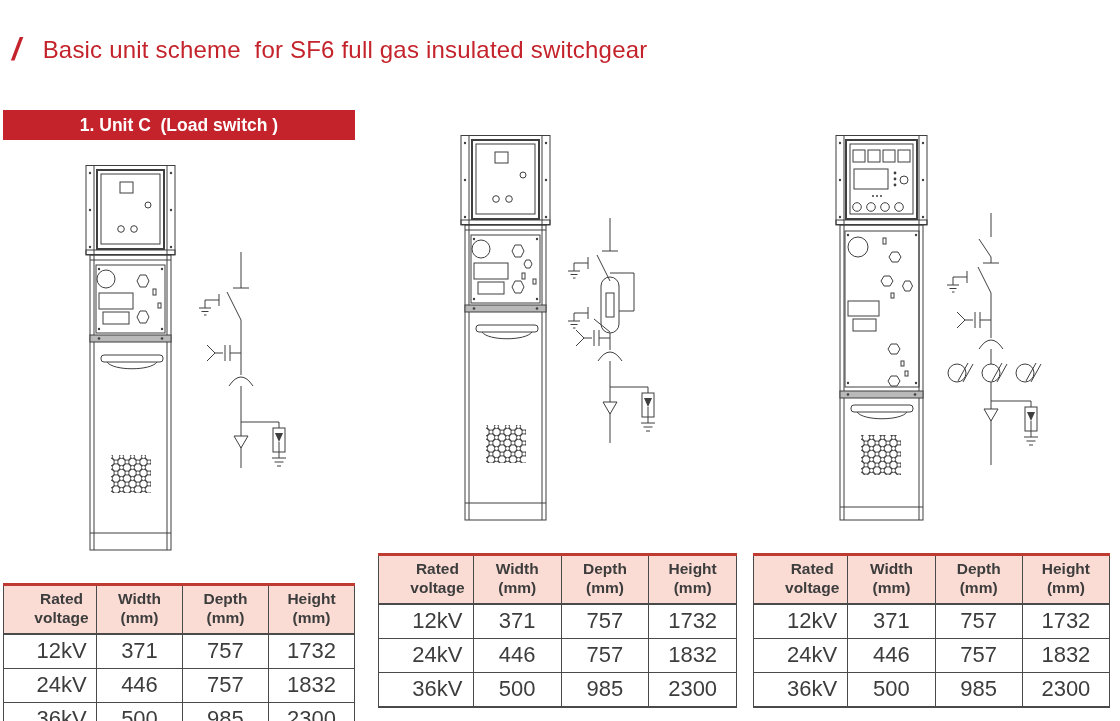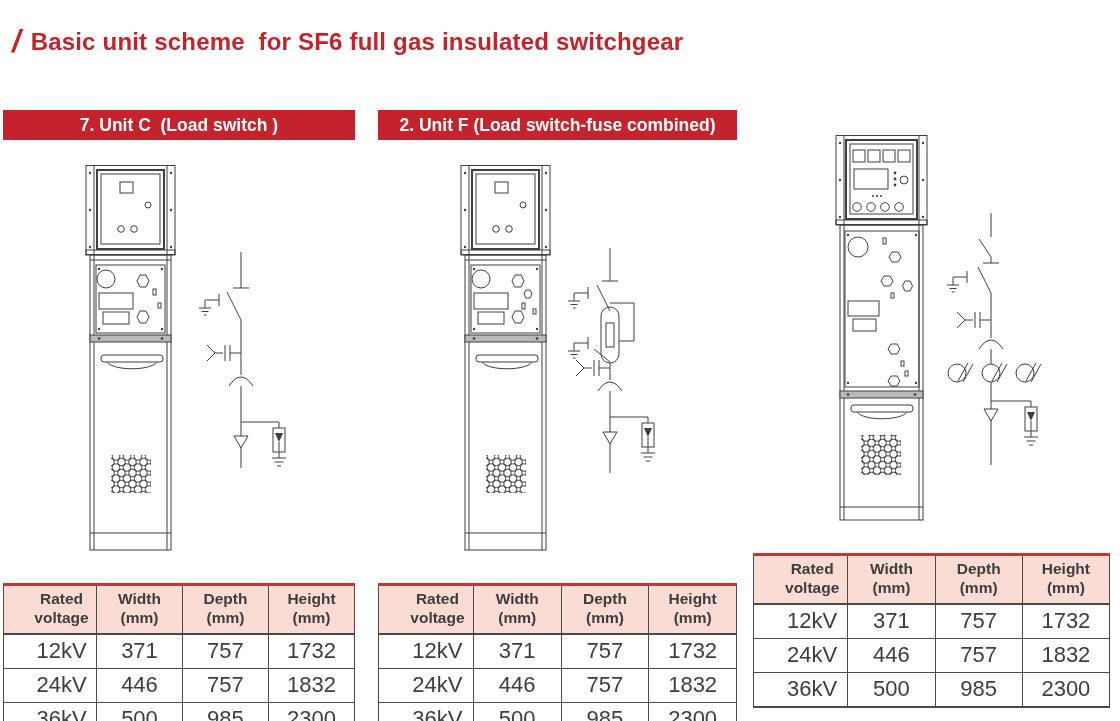--- a/index.html
+++ b/index.html
@@ -10,21 +10,21 @@
     --line:#4a4a4a;
   }
   *{box-sizing:border-box;}
   html,body{margin:0;padding:0;}
   body{
     width:1120px;height:721px;position:relative;overflow:hidden;
     background:#ffffff;font-family:"Liberation Sans",sans-serif;color:var(--ink);
   }
   .title-row{position:absolute;left:12px;top:24px;display:flex;align-items:baseline;gap:10px;}
   .title-slash{color:var(--accent);font-size:31px;font-weight:bold;font-style:italic;line-height:1;transform:translateY(2px);}
-  .page-title{margin:0;font-size:24px;font-weight:bold;color:var(--accent);white-space:pre;letter-spacing:.2px;}
+  .page-title{margin:12px;font-size:24px;font-weight:normal;color:var(--accent);white-space:pre;letter-spacing:.2px;}
   .columns{position:absolute;top:110px;left:0;width:1120px;height:611px;}
   .unit{position:absolute;top:0;}
   .unit.c{left:3px;width:352px;}
   .unit.f{left:378px;width:359px;}
   .unit.v{left:753px;width:357px;}
   .unit-header{
     height:30px;background:var(--accent);color:#fff;font-weight:bold;font-size:17.5px;
     display:flex;align-items:center;justify-content:center;white-space:pre;
   }
   .figure{position:relative;height:443px;}
@@ -74,21 +74,21 @@
 </svg>
 
 <div class="title-row">
   <span class="title-slash">/</span>
   <h1 class="page-title">Basic unit scheme  for SF6 full gas insulated switchgear</h1>
 </div>
 
 <div class="columns">
 
   <section class="unit c">
-    <div class="unit-header">7. Unit C  (Load switch )</div>
+    <div class="unit-header">1. Unit C  (Load switch )</div>
     <div class="figure">
       <svg class="lineart cabinet" width="95" height="390" viewBox="0 0 95 390">
         <rect x="3" y="0.5" width="89" height="89"></rect>
         <line x1="11" y1="0.5" x2="11" y2="89"></line>
           <line x1="84" y1="0.5" x2="84" y2="89"></line>
         <rect class="thick" x="14" y="5" width="67" height="79"></rect>
         <rect x="18" y="9" width="59" height="70"></rect>
         <rect x="37" y="17" width="13" height="11"></rect>
         <circle cx="65" cy="40" r="3"></circle>
         <circle cx="38" cy="64" r="3.3"></circle>
@@ -193,21 +193,20 @@
           <td>36kV</td>
           <td>500</td>
           <td>985</td>
           <td>2300</td>
         </tr>
       </tbody>
     </table>
   </section>
 
   <section class="unit f">
-    <div class="unit-header">2. Unit F (Load switch-fuse combined)</div>
     <div class="figure">
       <svg class="lineart cabinet" width="95" height="390" viewBox="0 0 95 390">
         <rect x="3" y="0.5" width="89" height="89"></rect>
         <line x1="11" y1="0.5" x2="11" y2="89"></line>
           <line x1="84" y1="0.5" x2="84" y2="89"></line>
         <rect class="thick" x="14" y="5" width="67" height="79"></rect>
         <rect x="18" y="9" width="59" height="70"></rect>
         <rect x="37" y="17" width="13" height="11"></rect>
         <circle cx="65" cy="40" r="3"></circle>
         <circle cx="38" cy="64" r="3.3"></circle>

